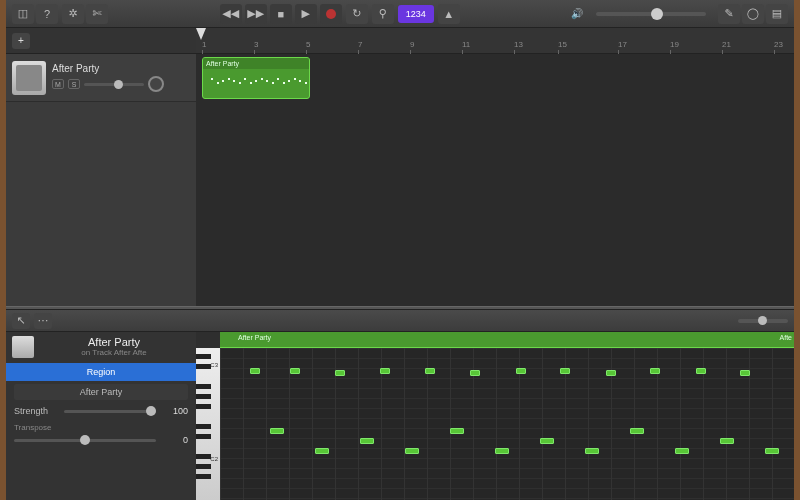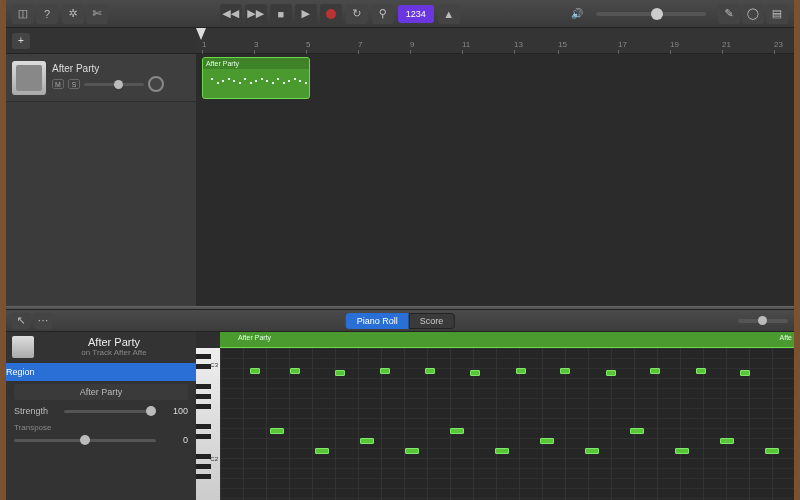--- a/index.html
+++ b/index.html
@@ -62,21 +62,21 @@
   .seg .sbtn { height:16px; padding:0 10px; font-size:9px; display:flex; align-items:center; background:#3a3a3a; color:#ccc; border:1px solid #222;}
   .seg .sbtn.active { background:#2a6fd6; color:#fff; border-color:#2a6fd6;}
   .seg .sbtn:first-child{border-radius:3px 0 0 3px;} .seg .sbtn:last-child{border-radius:0 3px 3px 0;}
   .ed-body { flex:1; display:flex; }
   .inspector { width:190px; background:#333; display:flex; flex-direction:column; }
   .insp-head { padding:4px 8px 2px 34px; position:relative;}
   .insp-head .ico { position:absolute; left:6px; top:4px; width:22px; height:22px; background:linear-gradient(#ddd,#aaa); border-radius:2px;}
   .insp-title { color:#eee; font-size:11px; text-align:center;}
   .insp-sub { color:#888; font-size:8px; text-align:center;}
   .tabs2 { display:flex; margin-top:4px;}
-  .tabs2 .t2 { flex:1; padding:4px 0; font-size:9px; background:#3a3a3a; color:#ccc;}
+  .tabs2 .t2 { flex:1; text-align:center; padding:4px 0; font-size:9px; background:#3a3a3a; color:#ccc;}
   .tabs2 .t2.active { background:#2a6fd6; color:#fff;}
   .insp-row { padding:3px 8px; display:flex; align-items:center; gap:6px; color:#bbb; font-size:9px;}
   .insp-label { width:100%; text-align:center; background:#3a3a3a; padding:3px 0; border-radius:2px; font-size:9px;}
   .insp-section { color:#888; font-size:8px; padding:4px 8px 0 8px;}
   .insp-select { flex:1; background:#3a3a3a; border-radius:2px; padding:2px 6px; display:flex; justify-content:center; position:relative; font-size:9px;}
   .insp-select::after{content:'⌄'; position:absolute; right:6px; color:#888;}
   .insp-slider { flex:1; height:3px; background:#555; border-radius:2px; position:relative;}
   .insp-slider .kn { position:absolute; top:-4px; width:10px; height:10px; border-radius:50%; background:#bbb;}
   .insp-val { width:26px; text-align:right; color:#ddd; font-size:9px;}
 
@@ -197,24 +197,20 @@
       </div>
     </div>
   </div>
 
   <div class="divider"></div>
 
   <div class="editor">
     <div class="ed-toolbar">
       <div class="tb-btn" style="width:18px;height:16px">↖</div>
       <div class="tb-btn" style="width:18px;height:16px">⋯</div>
-      <div class="seg">
-        <div class="sbtn active">Piano Roll</div>
-        <div class="sbtn">Score</div>
-      </div>
       <div class="spacer"></div>
       <div style="width:50px;height:4px;background:#555;border-radius:2px;position:relative">
           <div style="position:absolute;top:-3px;left:20px;width:9px;height:9px;background:#bbb;border-radius:50%"></div>
         </div>
     </div>
     <div class="ed-body">
       <div class="inspector">
         <div class="insp-head">
           <div class="ico"></div>
           <div class="insp-title">After Party</div>

